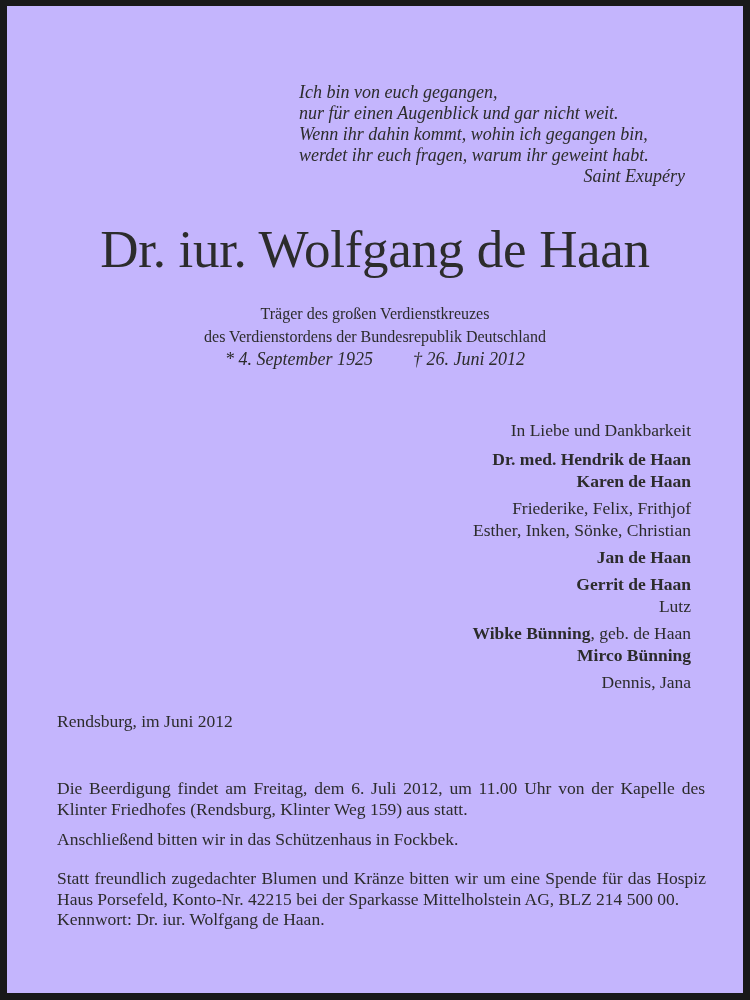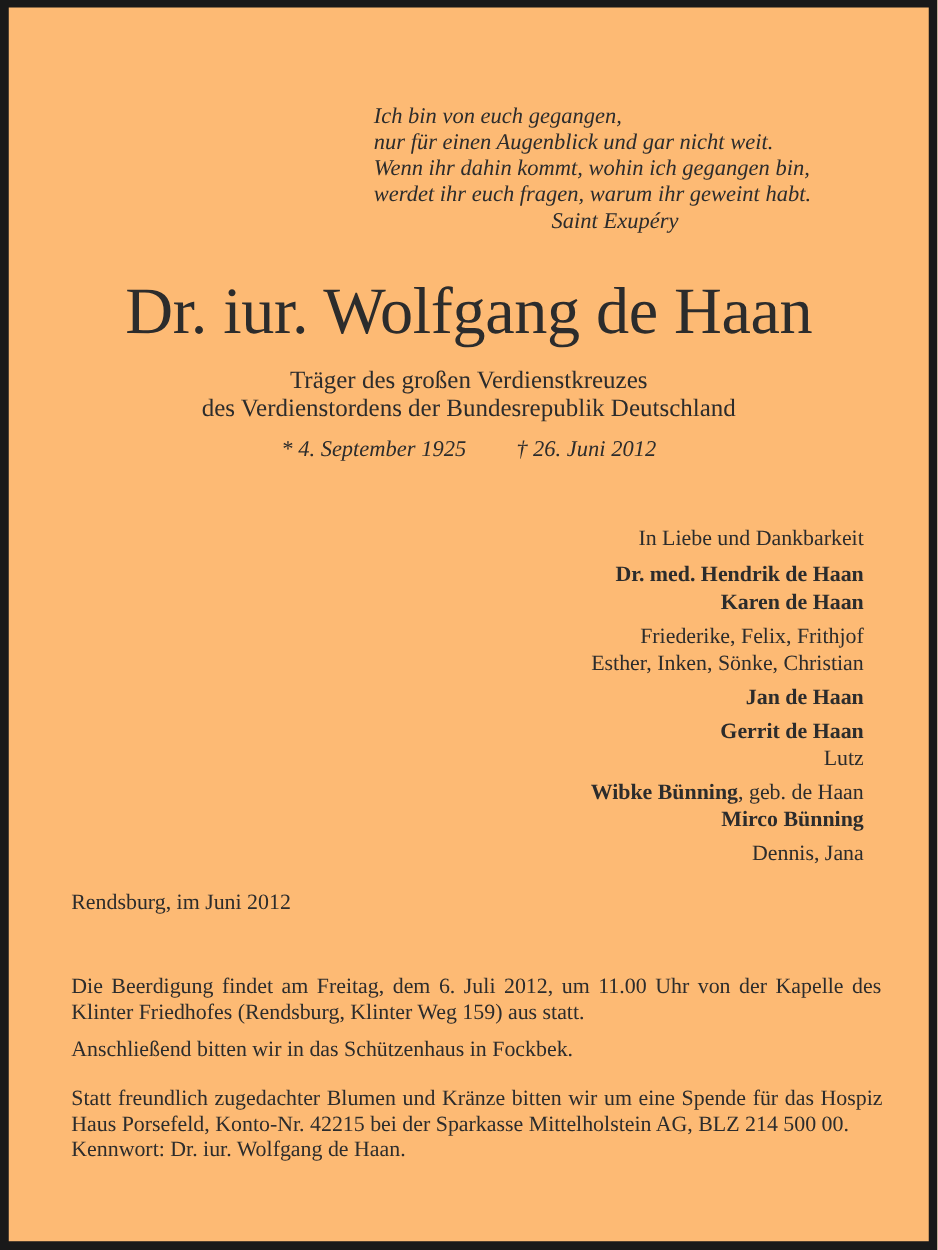--- a/index.html
+++ b/index.html
@@ -1,59 +1,59 @@
 <!DOCTYPE html>
 <html><head>
 <meta charset="utf-8">
 <style>
   html, body { margin: 0; padding: 0; background: #ffffff; }
   .page {
     position: relative;
     width: 750px;
     height: 1000px;
     box-sizing: border-box;
-    background: #fdba74;
+    background: #c4b5fd;
     border: solid #191919;
     border-width: 6px 7px 7px 7px;
     font-family: "Liberation Serif", serif;
     color: #2c2c2c;
     overflow: hidden;
   }
 
   
   .quote {
     position: absolute;
     left: 292px; top: 76px;
     width: 386px;
     font-style: italic;
     font-size: 18px;
     line-height: 21px;
   }
-  .q-attr { text-align: center; }
+  .q-attr { text-align: right; }
 
   
   .name {
     position: absolute;
     left: 0; top: 212px;
     width: 100%;
     margin: 0;
     text-align: center;
     font-weight: normal;
     font-size: 53px;
     line-height: 1.2;
     letter-spacing: -0.3px;
   }
 
   
   .honors {
     position: absolute;
-    left: 0; top: 287px;
+    left: 0; top: 297px;
     width: 100%;
     text-align: center;
-    font-size: 20px;
+    font-size: 16px;
     line-height: 22.5px;
   }
 
   
   .dates {
     position: absolute;
     left: 0; top: 342px;
     width: 100%;
     display: flex;
     justify-content: center;

